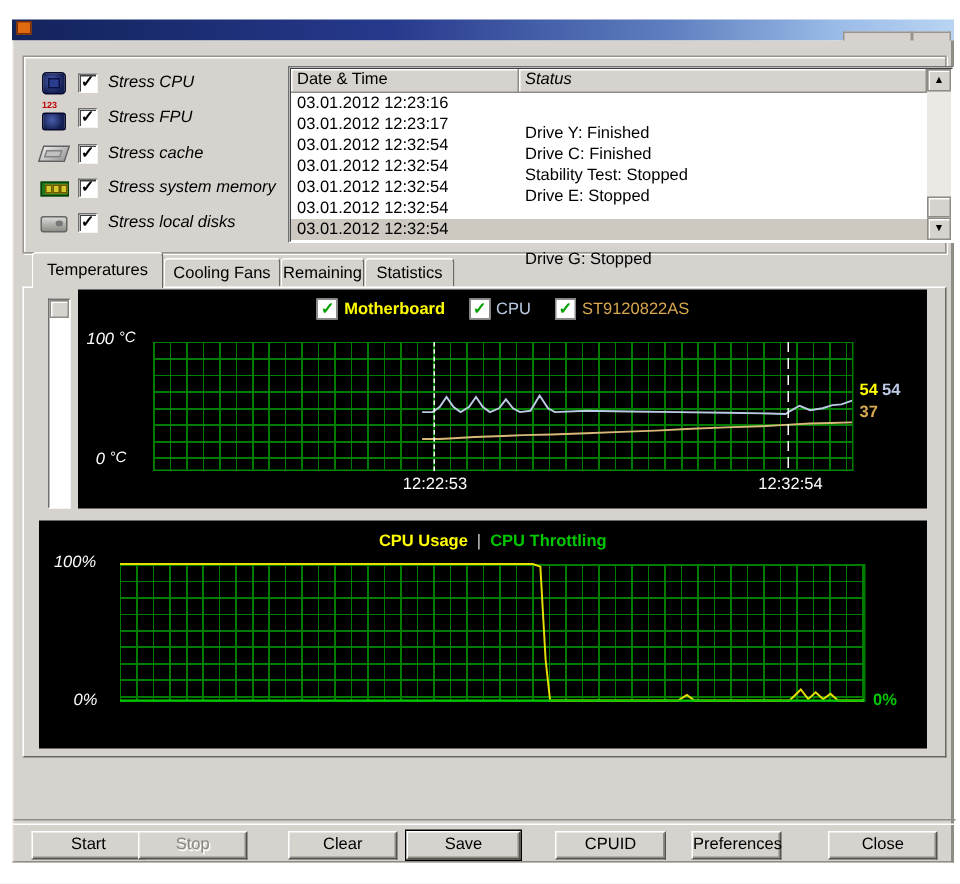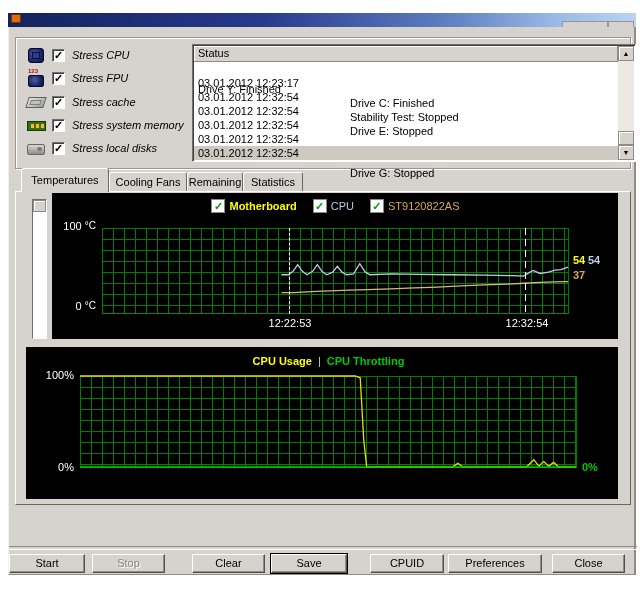--- a/index.html
+++ b/index.html
@@ -43,21 +43,21 @@
   .ic-disk:after{content:"";position:absolute;right:2px;top:2px;width:5px;height:4px;border-radius:50%;background:#777;}
 
   
   .log-list{position:absolute;left:176px;top:6px;width:444px;height:118px;background:#fff;
             border-top:1px solid #707070;border-left:1px solid #707070;border-bottom:1px solid #fff;border-right:1px solid #fff;
             box-shadow:inset 1px 1px 0 #404040;box-sizing:border-box;}
   .log-hdr{position:absolute;left:1px;top:1px;right:17px;height:16px;display:flex;}
   .log-hcell{background:#d6d3ce;border-right:1px solid #8f8c85;border-bottom:1px solid #8f8c85;
              box-shadow:inset 1px 1px 0 #fff;padding:1px 4px 0;box-sizing:border-box;}
   .log-hcell.c1{width:152px;}
-  .log-hcell.c2{flex:1;}
+  .log-hcell.c2{flex:1;font-style:italic;}
   .log-rows{position:absolute;left:1px;top:17px;right:17px;bottom:1px;}
   .log-row{display:flex;height:14px;line-height:14px;}
   .log-row .lc1{width:152px;padding:0 4px;box-sizing:border-box;}
   .log-row .lc2{flex:1;padding:0 4px;box-sizing:border-box;margin-top:20px;}
   .log-row.sel{background:#cdc9c1;}
   
   .vsb{position:absolute;top:1px;right:1px;bottom:1px;width:16px;background:#ece9e4;}
   .sb-btn{position:absolute;left:0;width:16px;height:15px;background:#d6d3ce;border:1px solid #8f8c85;
           box-shadow:inset 1px 1px 0 #fff;box-sizing:border-box;font-size:7px;text-align:center;line-height:13px;color:#000;}
   .sb-up{top:0;}
@@ -92,21 +92,21 @@
 
   .grid{position:absolute;background-color:#000;
         background-image:repeating-linear-gradient(to right,#007c00 0 1px,transparent 1px 11px),
                          repeating-linear-gradient(to bottom,#007c00 0 1px,transparent 1px 11px);
         border-right:1px solid #007c00;border-bottom:1px solid #008c00;box-sizing:border-box;}
   .t-grid{left:50px;top:35px;width:467px;height:86px;}
   .u-grid{left:54px;top:29px;width:497px;height:92px;}
   .grid svg{position:absolute;left:0;top:0;width:100%;height:100%;overflow:visible;}
 
   .axis-lab{position:absolute;color:#fff;}
-  .ra{text-align:right;}
+  .ra{text-align:center;font-style:italic;}
   .deg{font-size:10px;vertical-align:1px;}
   .dash1{position:absolute;width:1px;border-left:1px dashed #fff;}
   .dash2{position:absolute;width:1px;background-image:repeating-linear-gradient(to bottom,#fff 0 7px,transparent 7px 11px);}
   .vlab{position:absolute;font-weight:bold;}
   .c-yel{color:#ffff00;}
   .c-blu{color:#bccbe4;}
   .c-tan{color:#d8a850;}
   .c-grn{color:#00c800;}
   .u-title{position:absolute;left:54px;top:8px;width:497px;display:flex;justify-content:center;gap:6px;font-weight:bold;}
   .u-sep{color:#cfcfcf;font-weight:normal;}
@@ -205,24 +205,26 @@
             <span class="ic-disk"></span>
           </span>
         <span class="cb">
             <span class="check">✓</span>
           </span>
         <span class="slabel">Stress local disks</span>
       </div>
 
       <div class="log-list">
         <div class="log-hdr">
+          <div class="log-hcell c1">Date &amp; Time</div>
           <div class="log-hcell c2">Status</div>
         </div>
         <div class="log-rows">
           <div class="log-row">
+              <div class="lc1">03.01.2012 12:23:16</div>
               <div class="lc2">Drive Y: Finished</div>
             </div>
           <div class="log-row">
               <div class="lc1">03.01.2012 12:23:17</div>
               <div class="lc2">Drive C: Finished</div>
             </div>
           <div class="log-row">
               <div class="lc1">03.01.2012 12:32:54</div>
               <div class="lc2">Stability Test: Stopped</div>
             </div>
@@ -326,22 +328,22 @@
 
     <div class="stat-label" style="left:18px;">Remaining Battery:</div>
     <div class="lcd" style="left:116px;width:78px;">No battery</div>
     <div class="stat-label" style="left:220px;">Test Started:</div>
     <div class="lcd" style="left:288px;width:140px;">03.01.2012 12:22:53</div>
     <div class="stat-label" style="left:450px;">Elapsed Time:</div>
     <div class="lcd" style="left:523px;width:68px;">0:10:00</div>
 
     <div class="hsep"></div>
 
-    <div class="btn" style="left:0px;width:76px;">Start</div>
+    <div class="btn" style="left:12px;width:76px;">Start</div>
     <div class="btn disabled" style="left:83px;width:73px;">Stop</div>
     <div class="btn" style="left:183px;width:73px;">Clear</div>
     <div class="btn default" style="left:262px;width:76px;">Save</div>
     <div class="btn" style="left:361px;width:74px;">CPUID</div>
-    <div class="btn" style="left:439px;width:94px;">Preferences</div>
+    <div class="btn" style="left:452px;width:60px;">Preferences</div>
     <div class="btn" style="left:543px;width:73px;">Close</div>
   </div>
 
 </div>
 
 </body></html>

